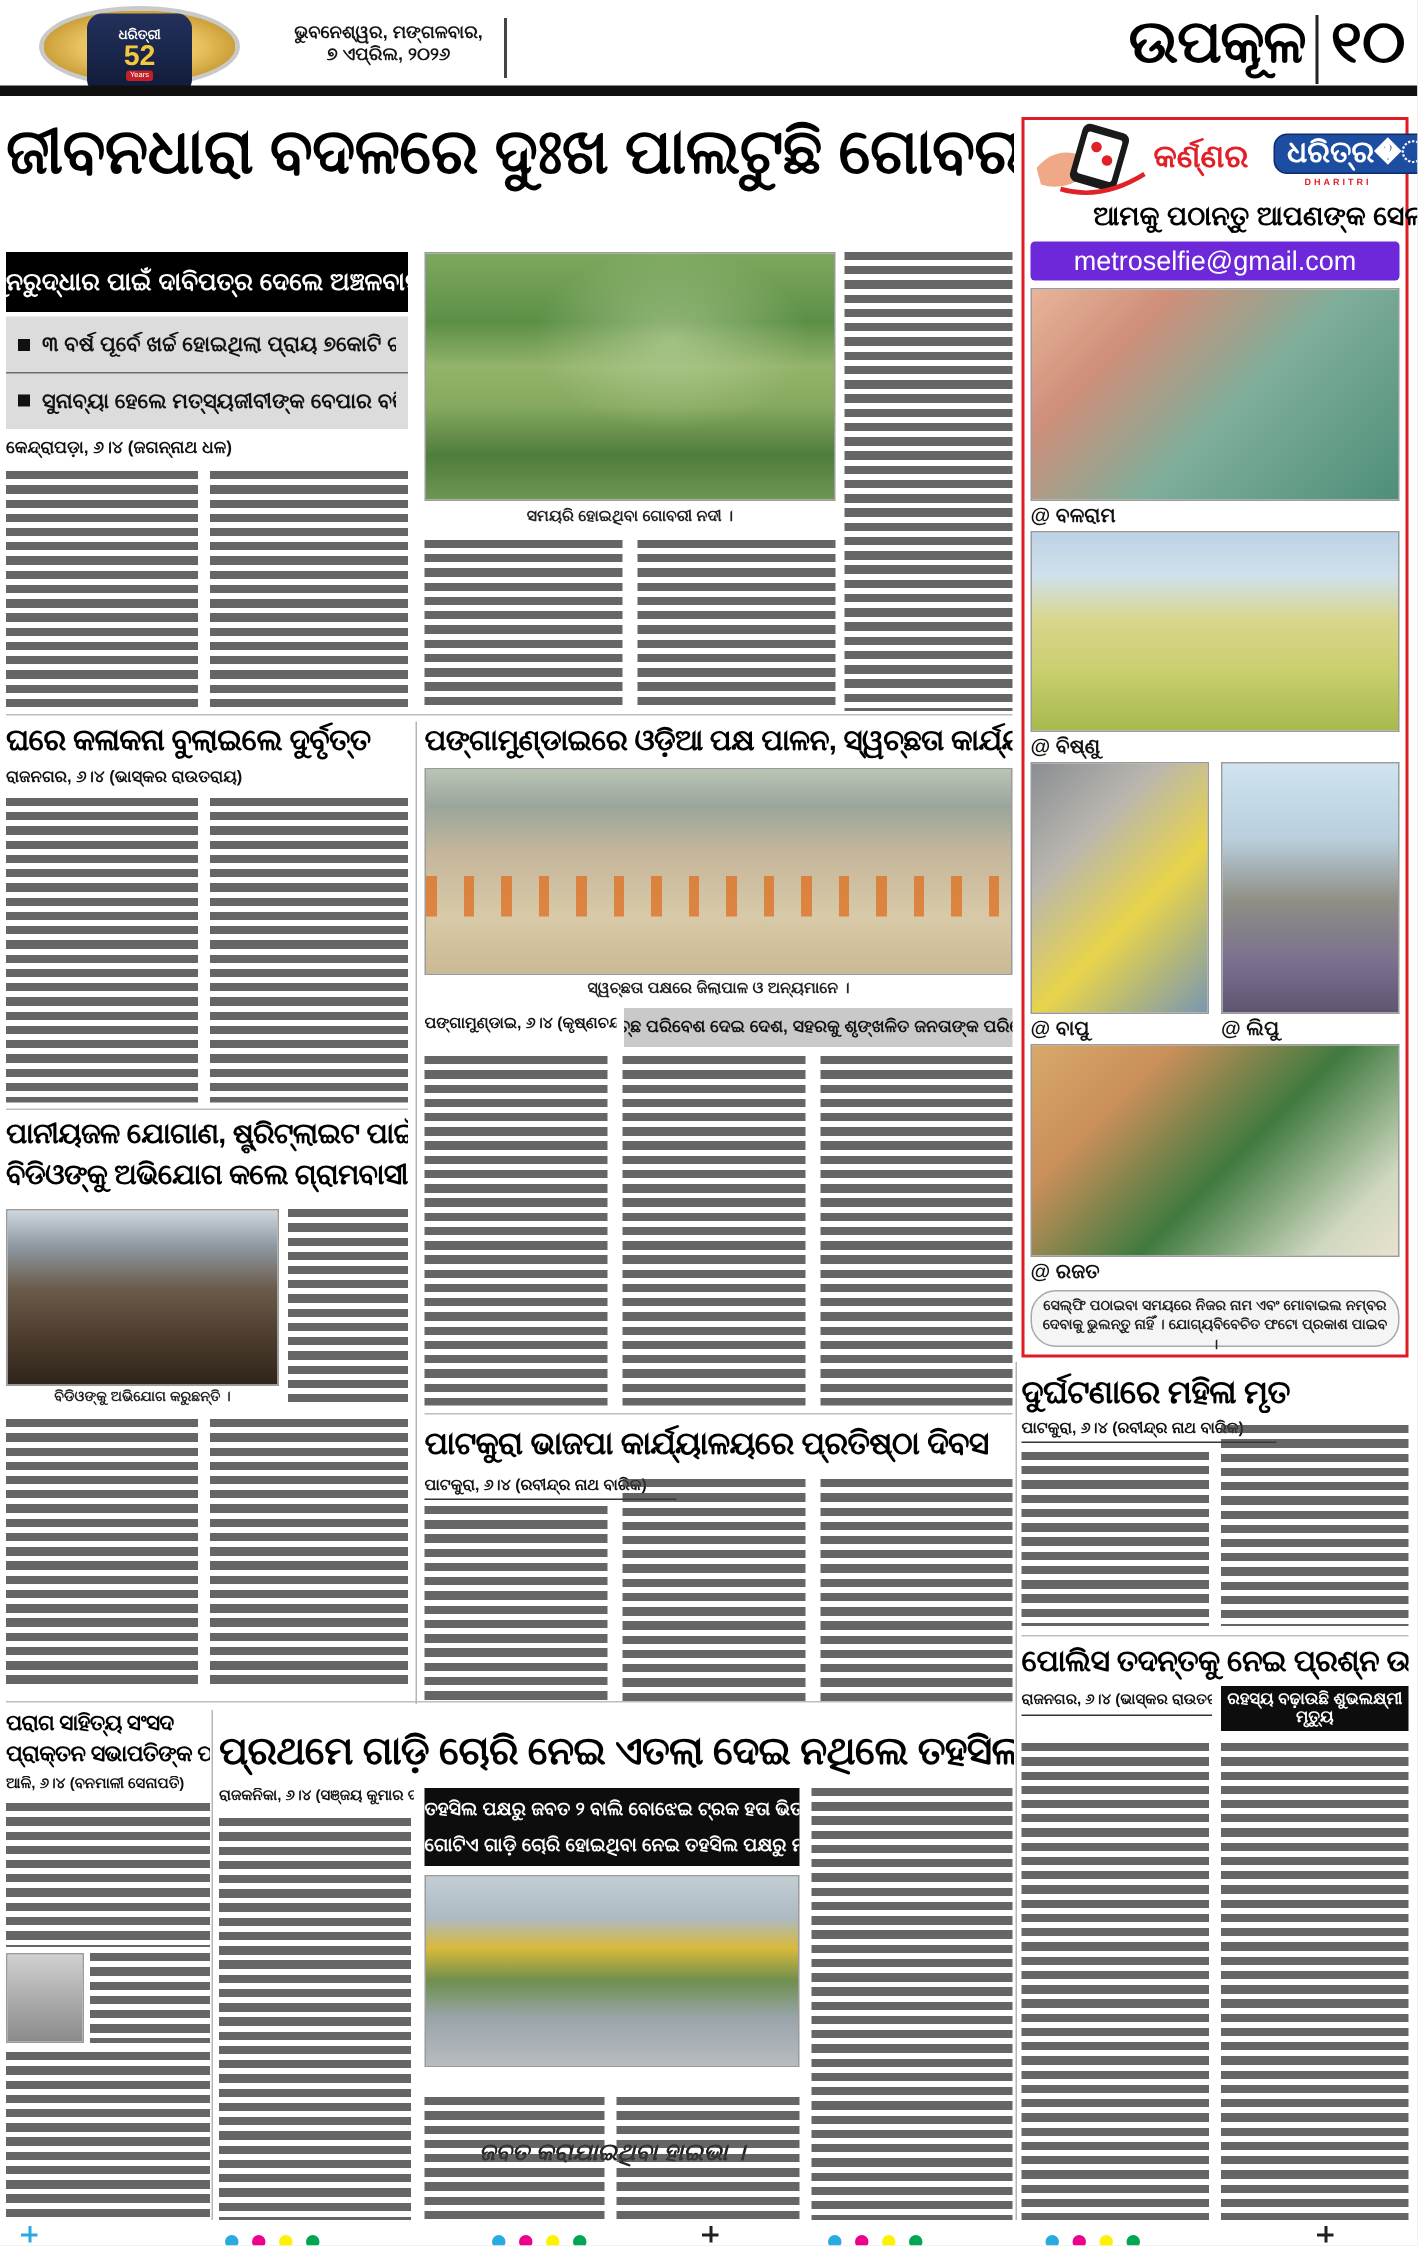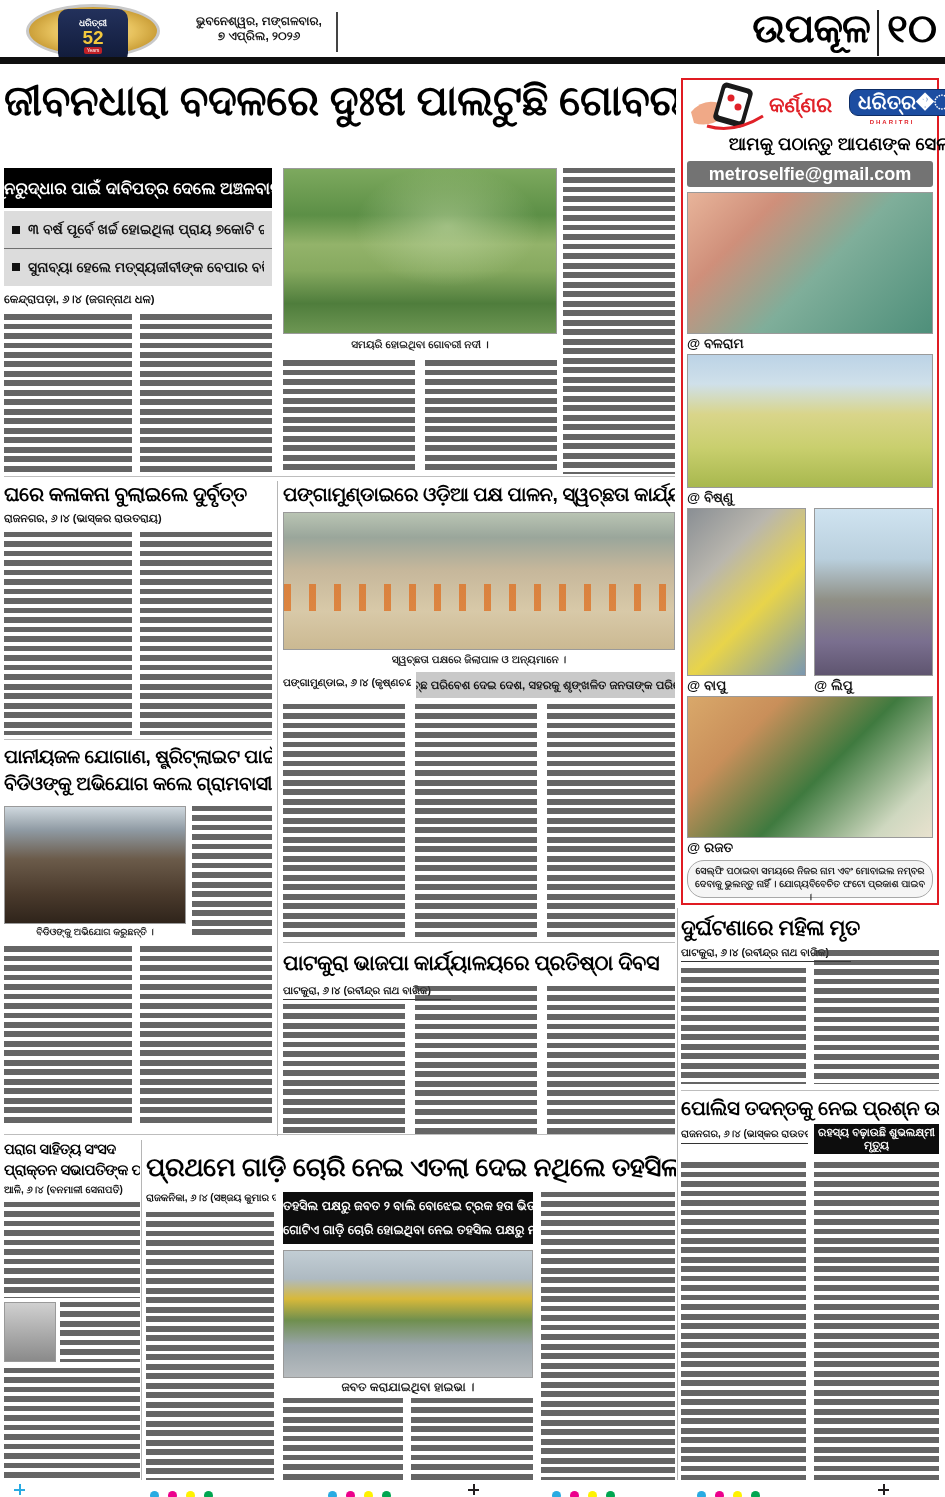--- a/index.html
+++ b/index.html
@@ -33,21 +33,21 @@
   .bullet-row{display:flex;align-items:center;height:37px;padding:0 8px;box-sizing:border-box;}
   .bullet-row + .bullet-row{border-top:1px solid #6f6f6f;}
   .bullet-sq{width:8px;height:8px;background:#111;margin-right:8px;flex:0 0 auto;}
   .bullet-tx{font-size:14px;font-weight:bold;white-space:nowrap;overflow:hidden;}
   
   .adbox{border:2.5px solid #e01b22;box-sizing:border-box;background:#fff;}
   .ad-corner{color:#e02128;font-weight:bold;font-size:21px;text-shadow:0 1px 0 #fff;}
   .ad-brand{background:#1c4da1;color:#fff;font-weight:bold;font-size:20px;padding:1px 8px;border-radius:9px;border:1px solid #0d2d66;display:inline-block;}
   .ad-branden{font-size:6px;color:#e02128;letter-spacing:2px;font-weight:bold;text-align:center;}
   .ad-tag{font-size:18px;font-weight:bold;text-align:center;color:#000;white-space:nowrap;overflow:hidden;margin-left:39px;}
-  .ad-email{background:#737373;color:#fff;font-size:18px;font-weight:bold;text-align:center;line-height:26px;border-radius:3px;}
+  .ad-email{background:#6d28d9;color:#fff;font-size:18px;font-weight:normal;text-align:center;line-height:26px;border-radius:3px;}
   .ad-cap{font-size:13.5px;font-weight:bold;text-align:left;color:#111;}
   .ad-note{border:1.5px solid #a9a9a9;border-radius:17px;background:#f5f5f5;font-size:9.5px;font-weight:bold;text-align:center;color:#222;padding:3px 6px;box-sizing:border-box;line-height:13px;}
   
   .subhead-gray{background:#c9c9c9;color:#111;font-size:11.5px;font-weight:bold;display:flex;align-items:center;justify-content:center;white-space:nowrap;overflow:hidden;padding:0 4px;box-sizing:border-box;}
   .subhead-black{background:#0d0d0d;color:#fff;font-weight:bold;display:flex;flex-direction:column;align-items:center;justify-content:center;text-align:center;overflow:hidden;}
   .subhead-black div{white-space:nowrap;overflow:hidden;width:100%;}
   
   .dot{display:inline-block;width:9px;height:9px;border-radius:50%;margin-right:9px;}
   .cross{position:absolute;width:11px;height:11px;}
   .cross:before,.cross:after{content:"";position:absolute;background:currentColor;}
@@ -200,21 +200,21 @@
 
   <div class="p hl" style="left:146px;top:1150px;width:530px;height:34px;font-size:26px;line-height:34px;">ପ୍ରଥମେ ଗାଡ଼ି ଚୋରି ନେଇ ଏତଲା ଦେଇ ନଥିଲେ ତହସିଲଦାର</div>
   <div class="p dl" style="left:146px;top:1192px;width:130px;height:14px;font-size:10px;">ରାଜକନିକା, ୬।୪ (ସଞ୍ଜୟ କୁମାର ଦାଶ)</div>
   <div class="p sim" style="left:146px;top:1212px;width:128px;height:268px;"></div>
   <div class="p subhead-black" style="left:283px;top:1192px;width:250px;height:52px;font-size:12.5px;line-height:24px;">
     <div>ତହସିଲ ପକ୍ଷରୁ ଜବତ ୨ ବାଲି ବୋଝେଇ ଟ୍ରକ ହତା ଭିତରୁ ଚୋରି ଘଟଣା</div>
     <div>ଗୋଟିଏ ଗାଡ଼ି ଚୋରି ହୋଇଥିବା ନେଇ ତହସିଲ ପକ୍ଷରୁ ମାମଲା ରୁଜୁ</div>
   </div>
   <div class="p photo" style="left:283px;top:1250px;width:250px;height:128px;background:
       linear-gradient(180deg,#c2cdd4 0%,#aebac2 22%,#d8b93a 38%,#6f8f4e 55%,#9aa5ab 75%,#b7bcbf 100%);"></div>
-  <div class="p cap" style="left:283px;top:1380px;width:250px;font-size:12px;">ଜବତ କରାଯାଇଥିବା ହାଇଭା ।</div>
+  <div class="p cap" style="left:283px;top:1426px;width:250px;font-size:16px;font-style:italic;">ଜବତ କରାଯାଇଥିବା ହାଇଭା ।</div>
   <div class="p sim" style="left:283px;top:1398px;width:120px;height:82px;"></div>
   <div class="p sim" style="left:411px;top:1398px;width:122px;height:82px;"></div>
   <div class="p sim" style="left:541px;top:1192px;width:134px;height:288px;"></div>
 
   <div class="p vr" style="left:277px;top:481px;height:655px;"></div>
   <div class="p vr" style="left:677px;top:908px;height:572px;"></div>
   <div class="p vr" style="left:141px;top:1140px;height:340px;"></div>
 
   <div class="p cross" style="left:14px;top:1484px;color:#29abe2;"></div>
   <div class="p" style="left:150px;top:1486px;">

